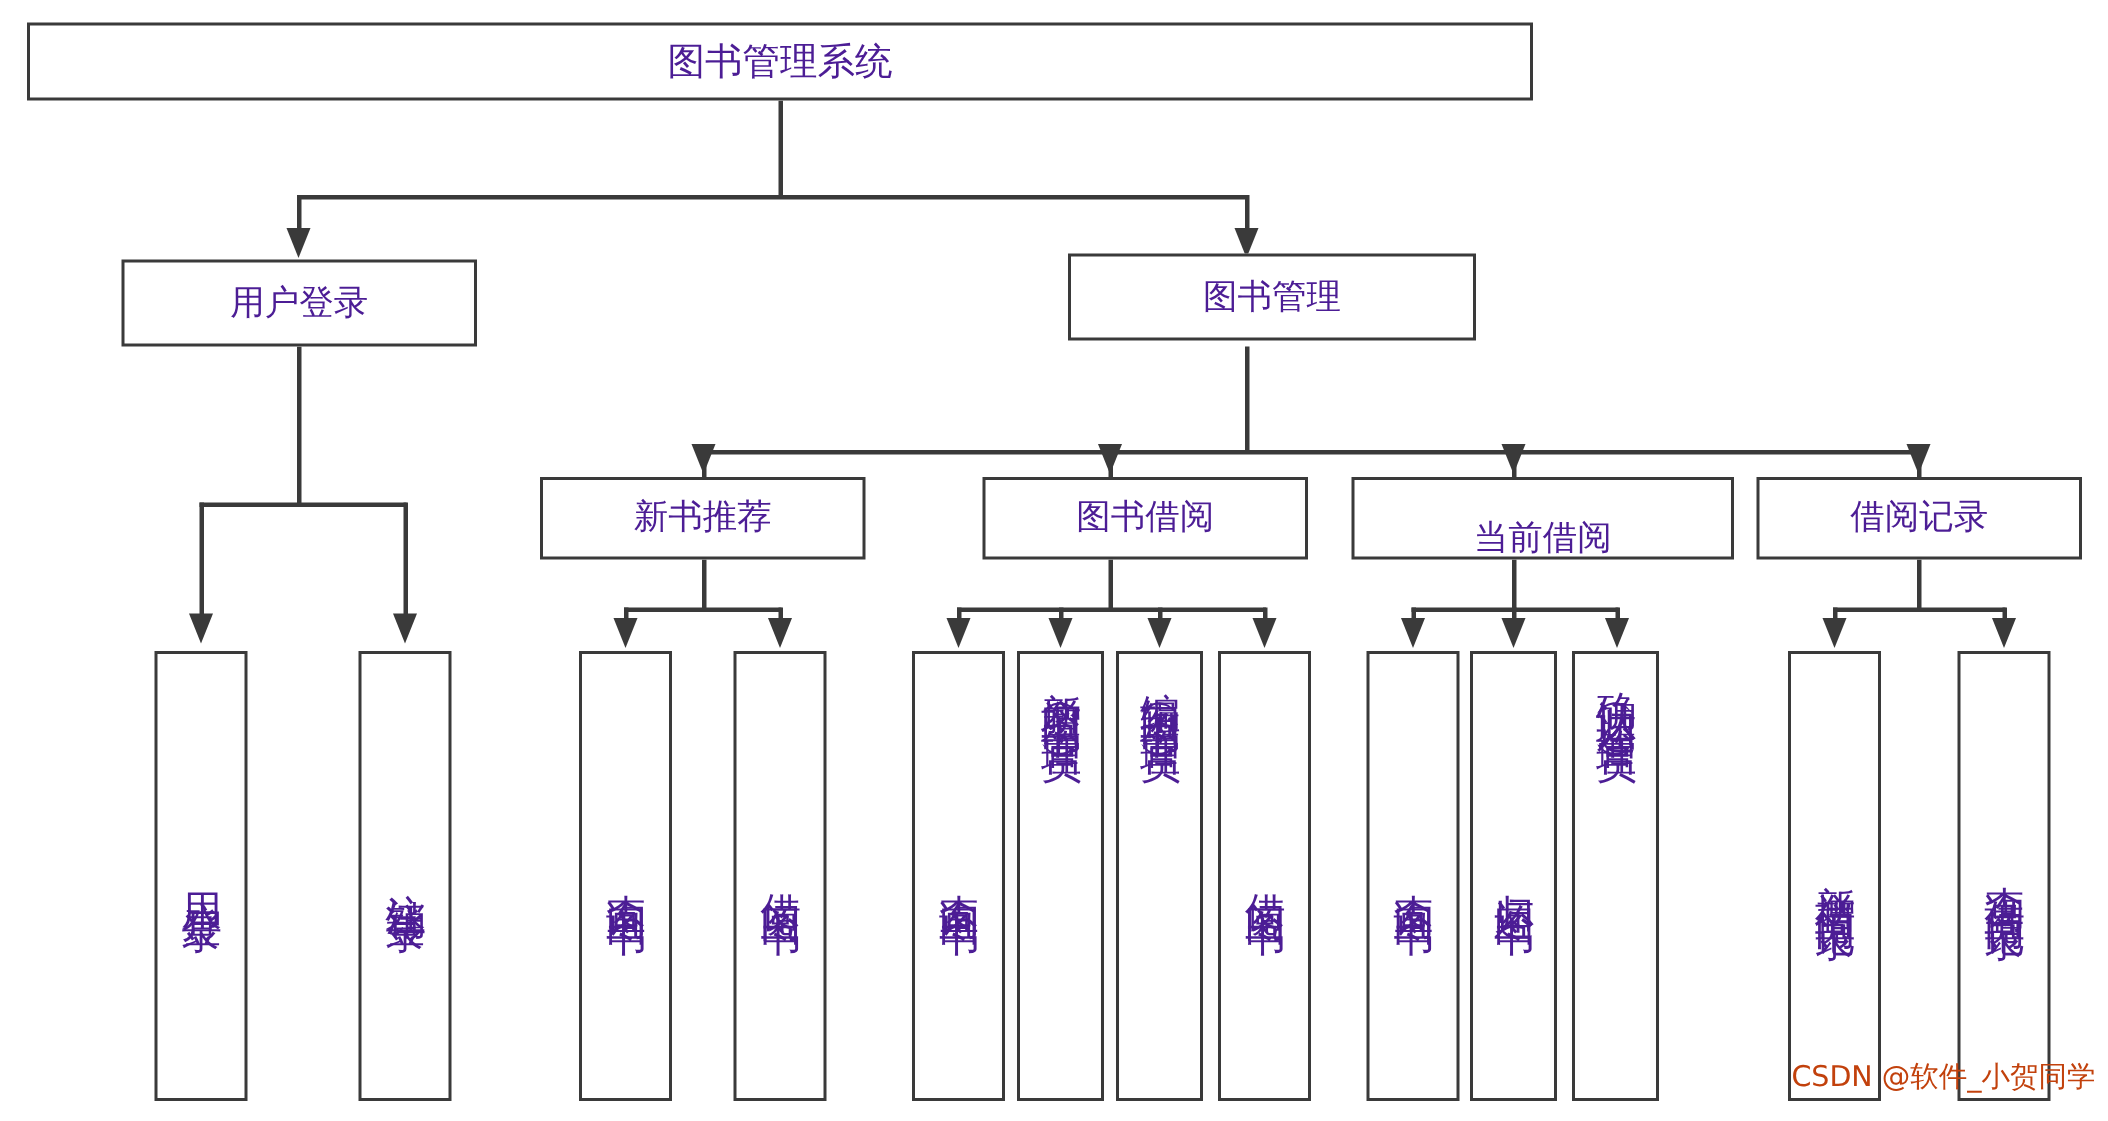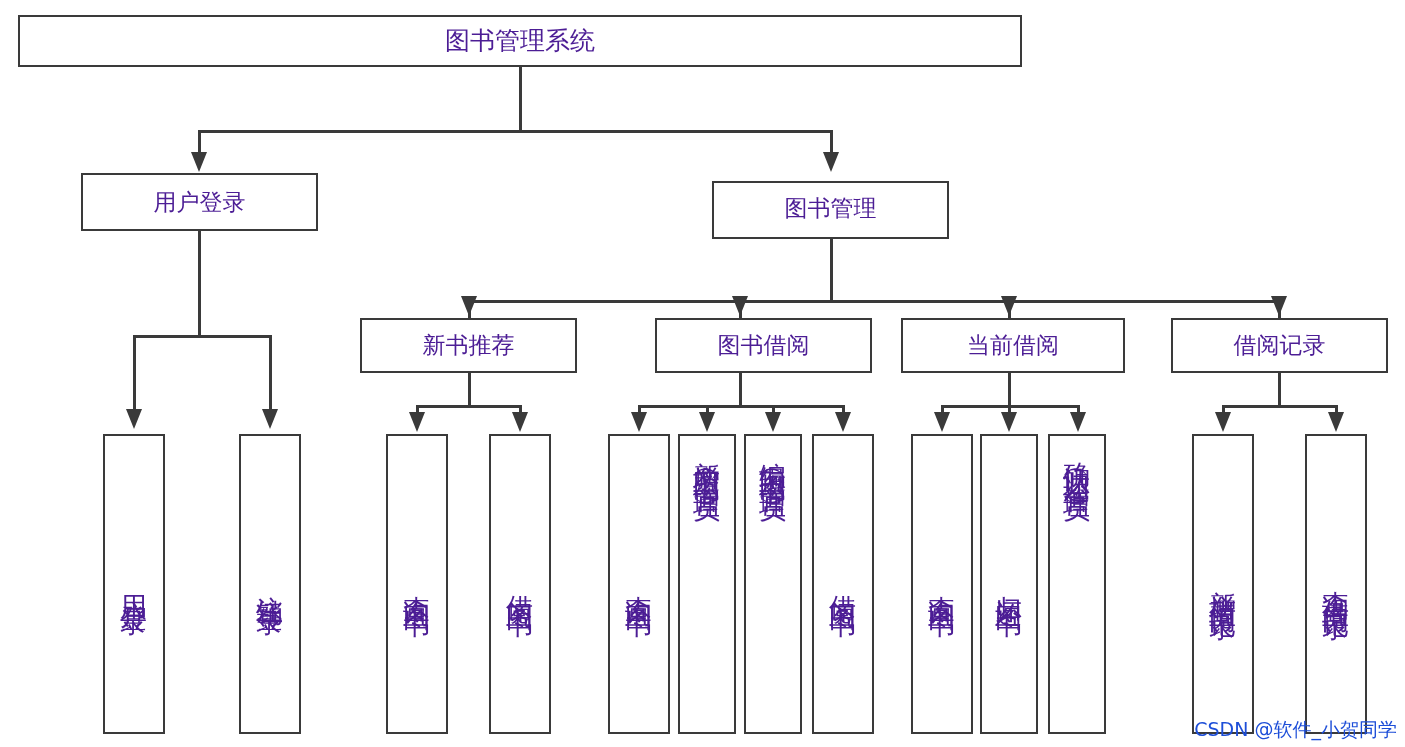--- a/index.html
+++ b/index.html
@@ -60,23 +60,23 @@
     width:0;height:0;
     border-left:8px solid transparent;
     border-right:8px solid transparent;
     border-top:20px solid #3a3a3a;
     z-index:2;
   }
   
   #watermark{
     position:absolute;
     right:8px;
-    bottom:4px;
+    bottom:16px;
     font-size:19px;
-    color:#1d4ed8;
+    color:#c2410c;
     z-index:6;
     white-space:nowrap;
     pointer-events:none;
   }
 </style>
 </head>
 <body>
 
 <div id="canvas">
 
@@ -89,21 +89,21 @@
   <div class="seg hline" style="left:198px; top:130px; width:634px;"></div>
 
   <div class="seg vline" style="left:198px; top:130px; height:30px;"></div>
   <div class="arrow" style="left:191px; top:152px;"></div>
   <div class="seg vline" style="left:830px; top:130px; height:30px;"></div>
   <div class="arrow" style="left:823px; top:152px;"></div>
 
   <div class="node lvl2" style="left:81px; top:173px; width:237px; height:58px;">
     <span class="label">用户登录</span>
   </div>
-  <div class="node lvl2" style="left:712px; top:181px; width:237px; height:58px;font-family:Liberation Mono, monospace;">
+  <div class="node lvl2" style="left:712px; top:169px; width:272px; height:58px;">
     <span class="label">图书管理</span>
   </div>
 
   <div class="seg vline" style="left:198px; top:231px; height:106px;"></div>
   <div class="seg hline" style="left:133px; top:335px; width:138px;"></div>
   <div class="seg vline" style="left:133px; top:335px; height:80px;"></div>
   <div class="arrow" style="left:126px; top:409px;"></div>
   <div class="seg vline" style="left:269px; top:335px; height:80px;"></div>
   <div class="arrow" style="left:262px; top:409px;"></div>
 
@@ -117,21 +117,21 @@
   <div class="arrow" style="left:1001px; top:296px;"></div>
   <div class="seg vline" style="left:1278px; top:300px; height:24px;"></div>
   <div class="arrow" style="left:1271px; top:296px;"></div>
 
   <div class="node lvl3" style="left:360px; top:318px; width:217px; height:55px;">
     <span class="label">新书推荐</span>
   </div>
   <div class="node lvl3" style="left:631px; top:318px; width:217px; height:55px;margin-left:24px;">
     <span class="label">图书借阅</span>
   </div>
-  <div class="node lvl3" style="left:901px; top:318px; width:224px; height:55px;">
+  <div class="node lvl3" style="left:901px; top:318px; width:255px; height:55px;align-items:flex-end;">
     <span class="label">当前借阅</span>
   </div>
   <div class="node lvl3" style="left:1171px; top:318px; width:217px; height:55px;">
     <span class="label">借阅记录</span>
   </div>
 
   <div class="seg vline" style="left:468px; top:373px; height:34px;"></div>
   <div class="seg hline" style="left:416px; top:405px; width:105px;"></div>
   <div class="seg vline" style="left:416px; top:405px; height:14px;"></div>
   <div class="arrow" style="left:409px; top:412px;"></div>

